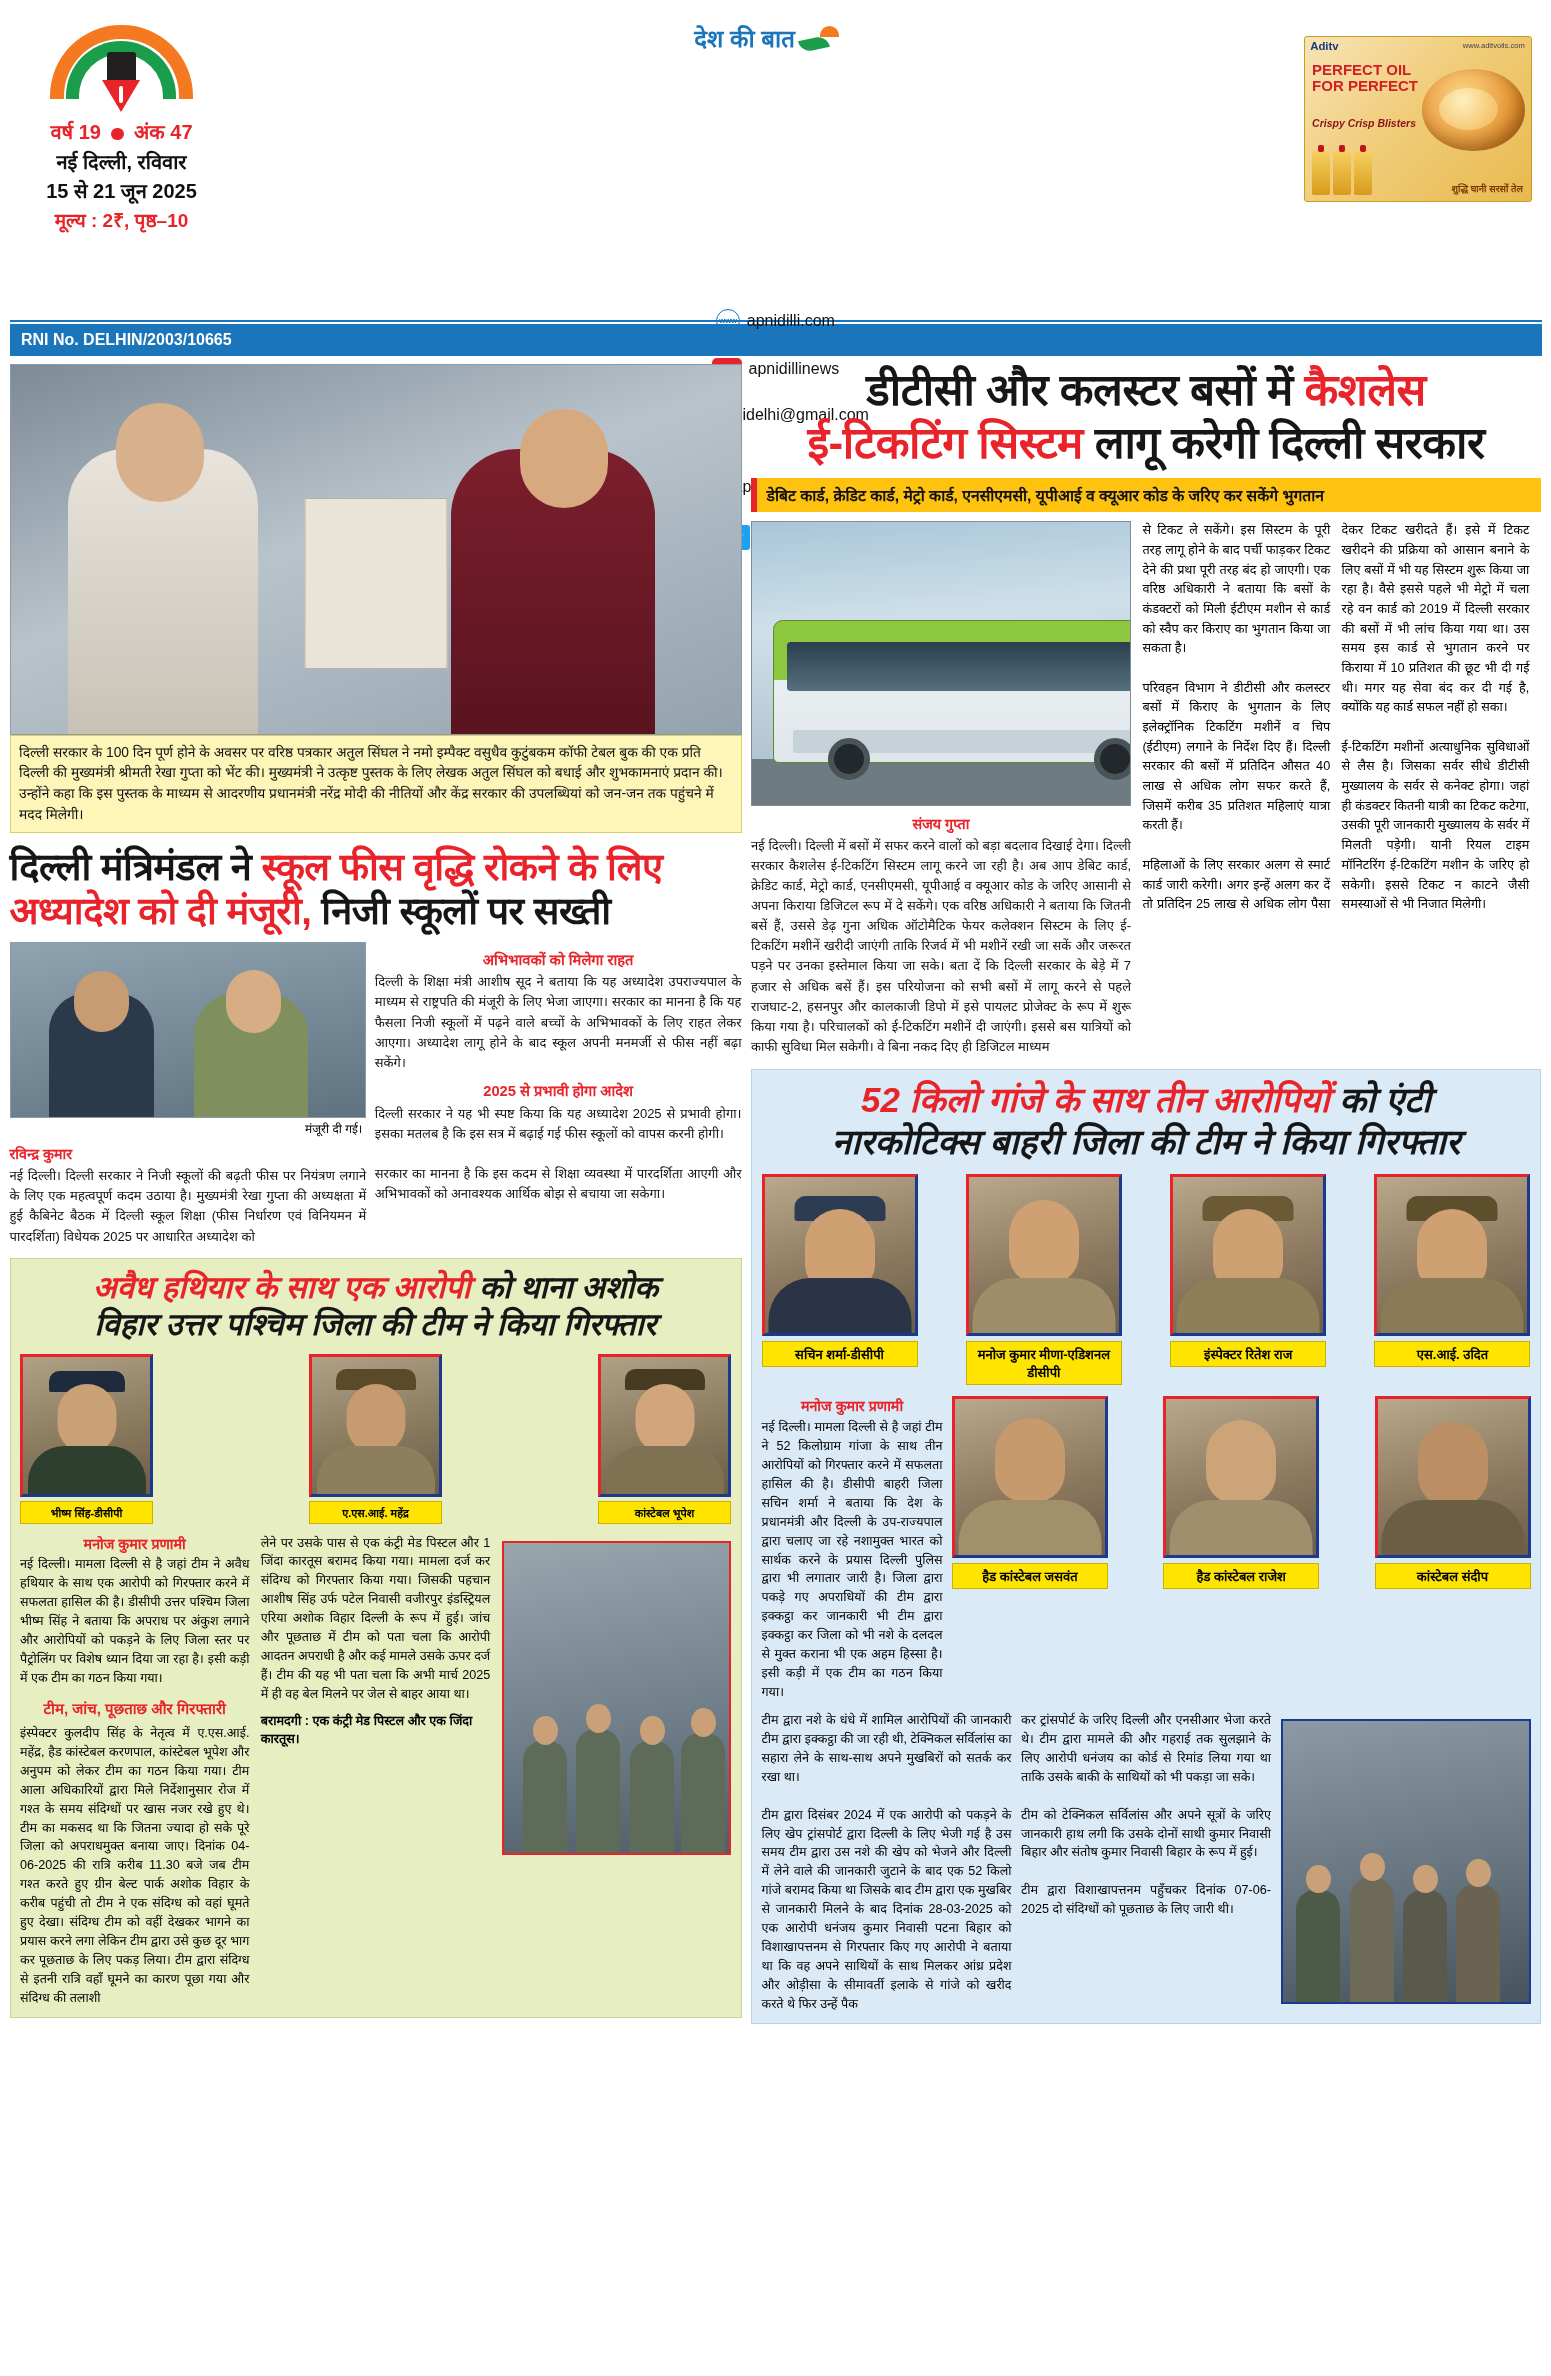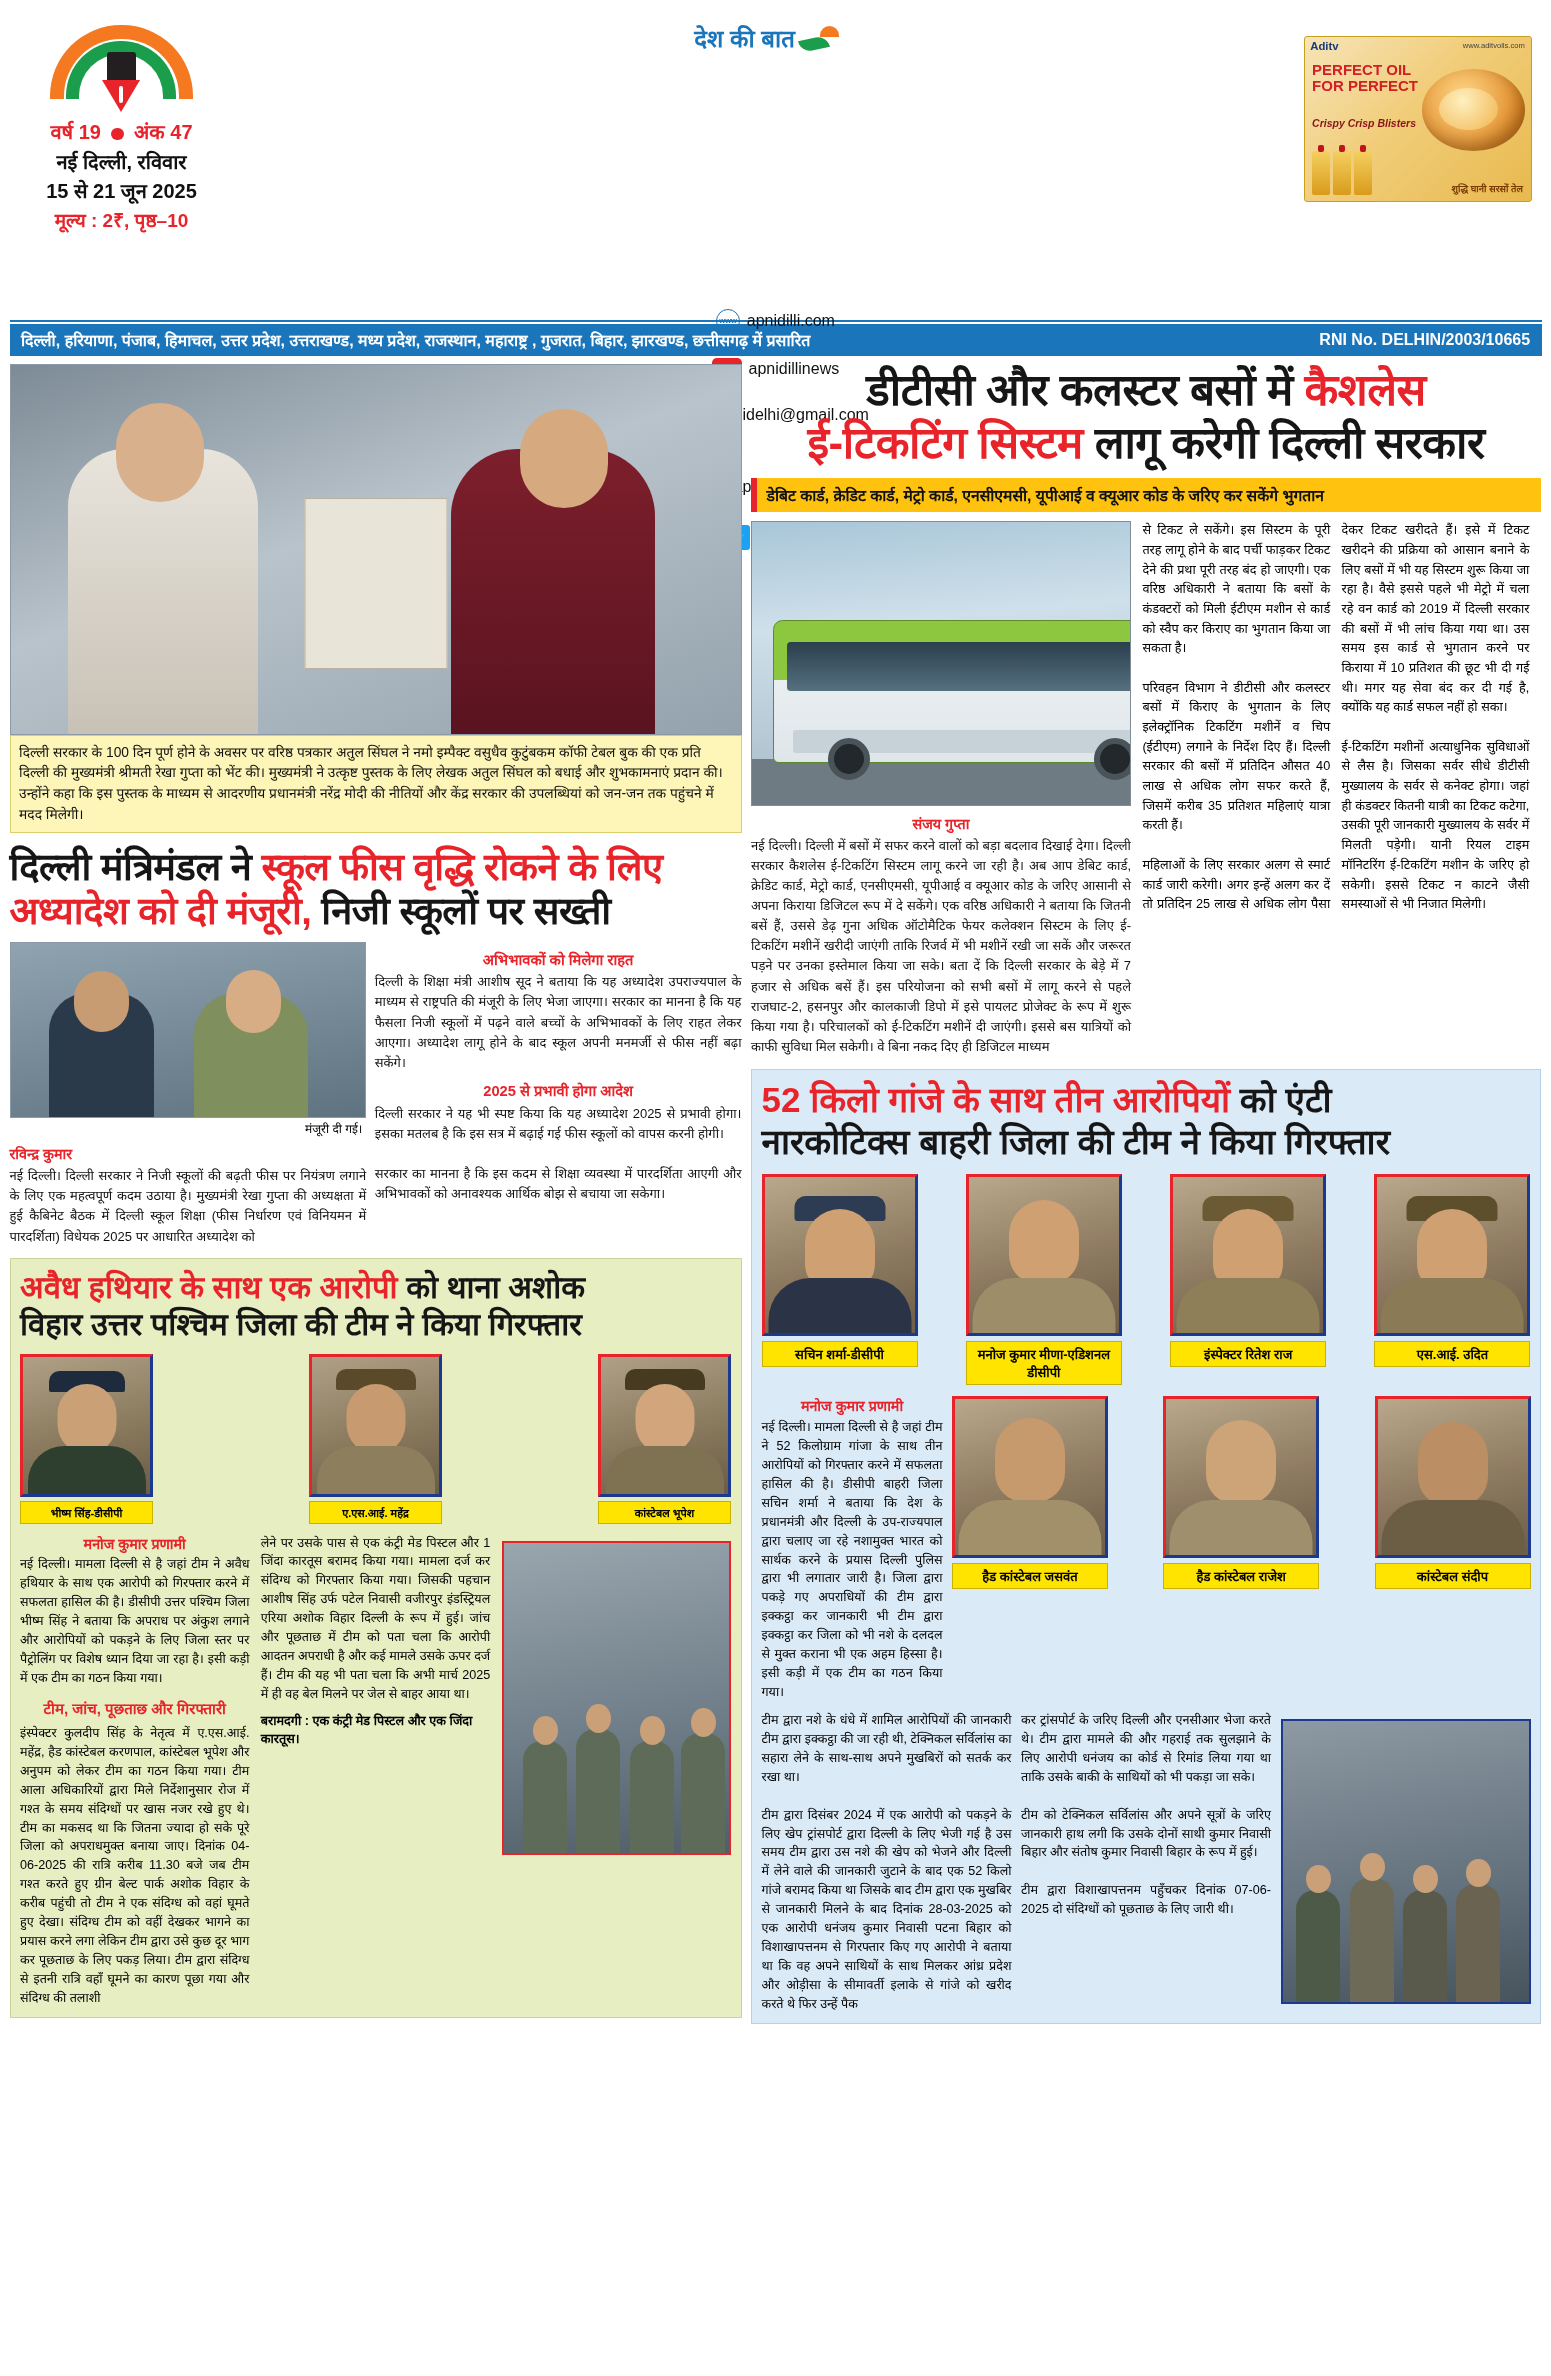--- a/index.html
+++ b/index.html
@@ -100,21 +100,21 @@
   .yellow-bar { background: #ffc20e; border-left: 6.7px solid #e8232a; padding: 5.7px 9.5px; font-size: 15.7px; font-weight: bold; color: #111; margin: 8.6px 0 9.5px; }
   .bus-photo { height: 285px; background: linear-gradient(175deg,#a8c6d8 0%,#cfe0ea 35%,#9fb4c0 100%); position: relative; overflow: hidden; border: 1px solid #7f8e99;}
   .bus-body { position: absolute; left: 21px; bottom: 42px; width: 409px; height: 143px; background: linear-gradient(180deg,#8dc63f 0%,#8dc63f 42%,#e9eef0 42%,#dfe6ea 100%); border-radius: 9.5px 15px 5.7px 5.7px; border: 1.9px solid #5f8a2a;}
   .bus-win { position:absolute; top:21px; left:13.3px; width:373px; height:49px; background: linear-gradient(180deg,#2b3f4d,#55707f); border-radius:3.8px;}
   .bus-wheel { position:absolute; bottom:25px; width:42px; height:42px; background:#22282c; border-radius:50%; border:6.7px solid #4a5358;}
   .bus-road { position:absolute; left:0; bottom:0; width:100%; height:46px; background:#6f7b82;}
   .cols2 { column-count: 2; column-gap: 11.4px; font-size: 12.7px; line-height: 1.55; text-align: justify; }
 
   
   .block-blue { background: #dbeaf7; border: 1px solid #b6d2ea; padding: 9.5px; margin-top: 11.4px; }
-  .head-center { font-size: 35px; font-weight: bold; line-height: 1.2; }
+  .head-center { font-size: 35px; font-weight: bold; text-align: center; line-height: 1.2; font-style: italic; }
   .off-grid { display: flex; gap: 9.5px; justify-content: space-between; margin-top: 11.4px; }
   .off-card { width: 156px; }
   .off-photo { height: 162px; border: 3.8px solid #e8232a; border-right-color: #1b3a8f; border-bottom-color: #1b3a8f; position: relative; overflow: hidden;
                background: linear-gradient(165deg,#b9a88c,#8d7a60 55%,#6d5e49); }
   .off-photo .face { position: absolute; left: 50%; top: 32px; transform: translateX(-50%); width: 70px; height: 84px; border-radius: 36px 36px 30px 30px; background: #cfa172; }
   .off-photo .cap { position: absolute; left: 50%; top: 19px; transform: translateX(-50%); width: 91px; height: 25px; background: #2d3c52; border-radius: 11.4px 11.4px 2.9px 2.9px;}
   .off-photo .torso { position: absolute; left: 50%; bottom: 0; transform: translateX(-50%); width: 143px; height: 55px; background: #96805d; border-radius: 42px 42px 0 0;}
   .off-name { background: #ffe400; border: 1px solid #c9b100; text-align: center; font-size: 13px; font-weight: bold; padding: 2.9px 1.9px; margin-top: 4.8px; }
 
   
@@ -202,21 +202,20 @@
       <span>@apnidillinewspaper</span>
     </div>
     <div class="soc">
       <span class="ic ic-tw">🐦</span>
       <span>@apnidilli</span>
     </div>
     <div style="width:38px"></div>
   </div>
 
   <div class="state-strip">
-    <div class="states">दिल्ली, हरियाणा, पंजाब, हिमाचल, उत्तर प्रदेश, उत्तराखण्ड, मध्य प्रदेश, राजस्थान, महाराष्ट्र , गुजरात, बिहार, झारखण्ड, छत्तीसगढ़ में प्रसारित</div>
     <div class="rni">RNI No. DELHIN/2003/10665</div>
   </div>
 
   <div class="body-grid">
 
     <div class="col-left">
 
       <div class="photo lead-photo">
         <div style="position:absolute;left:57px;bottom:0;width:190px;height:285px;background:linear-gradient(180deg,#e8e4dc,#c8c2b6);border-radius:57px 57px 0 0"></div>
         <div style="position:absolute;left:105px;top:38px;width:88px;height:99px;border-radius:44px;background:#d8b08c"></div>

